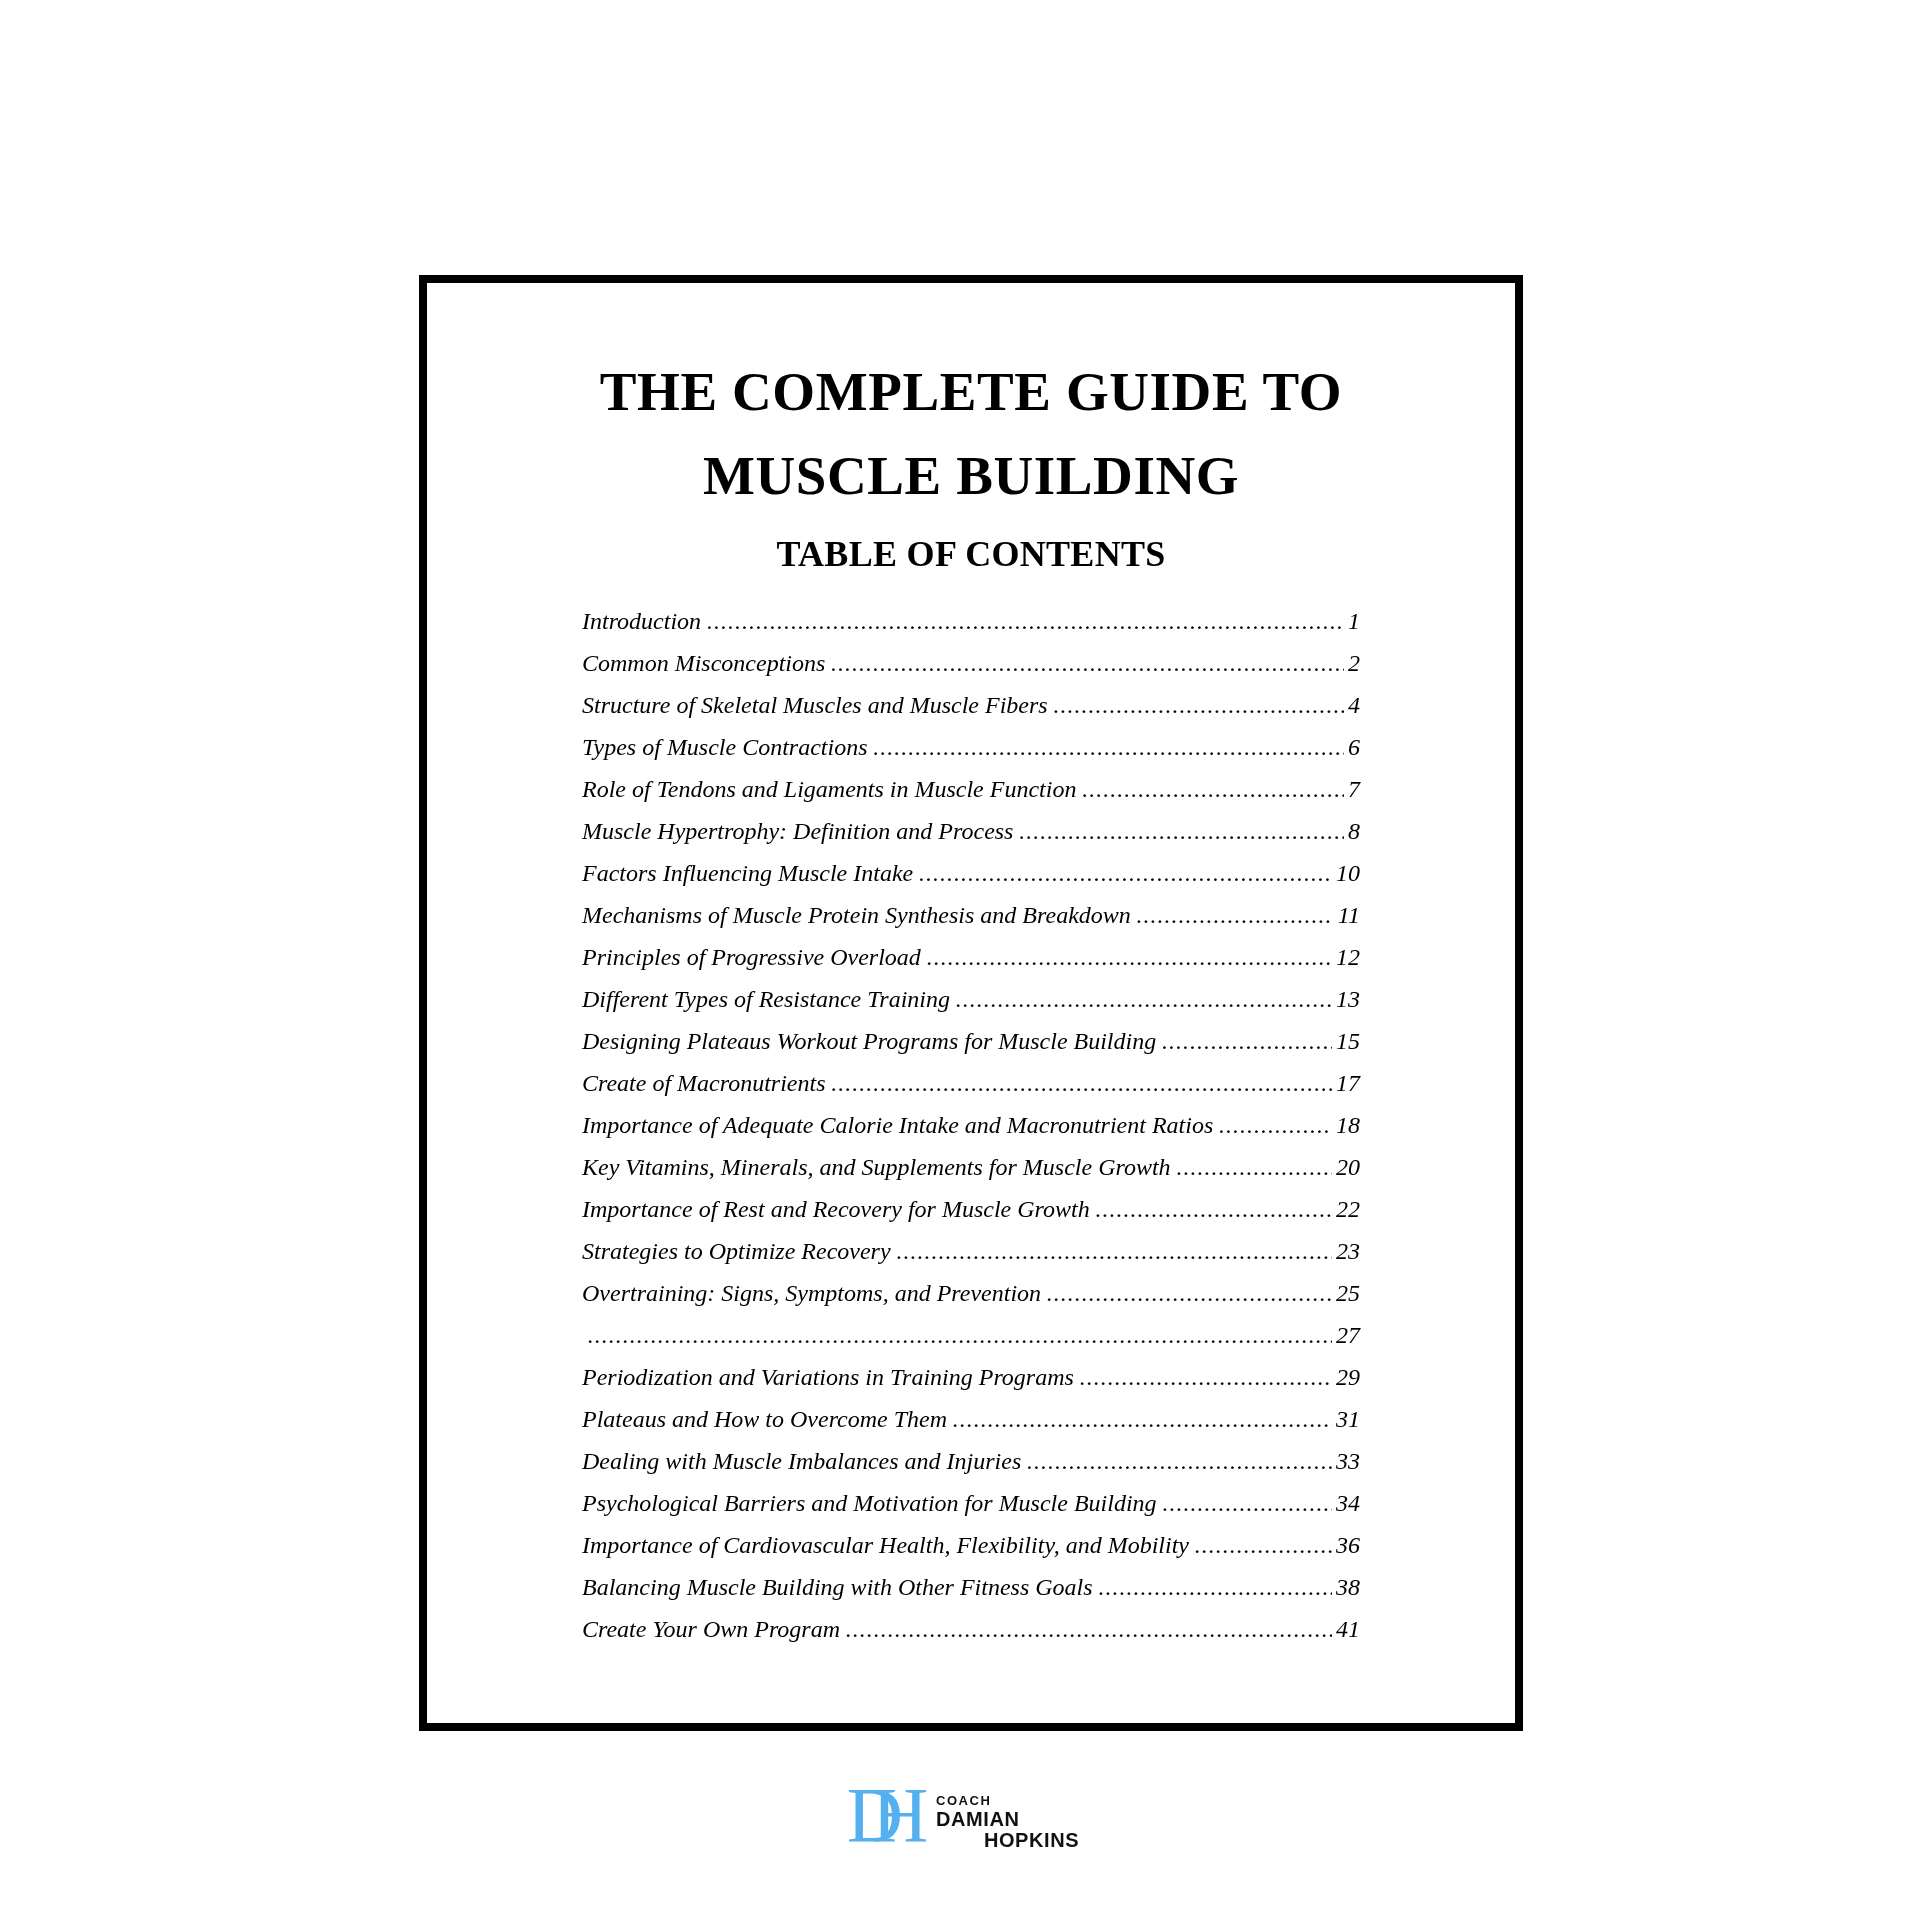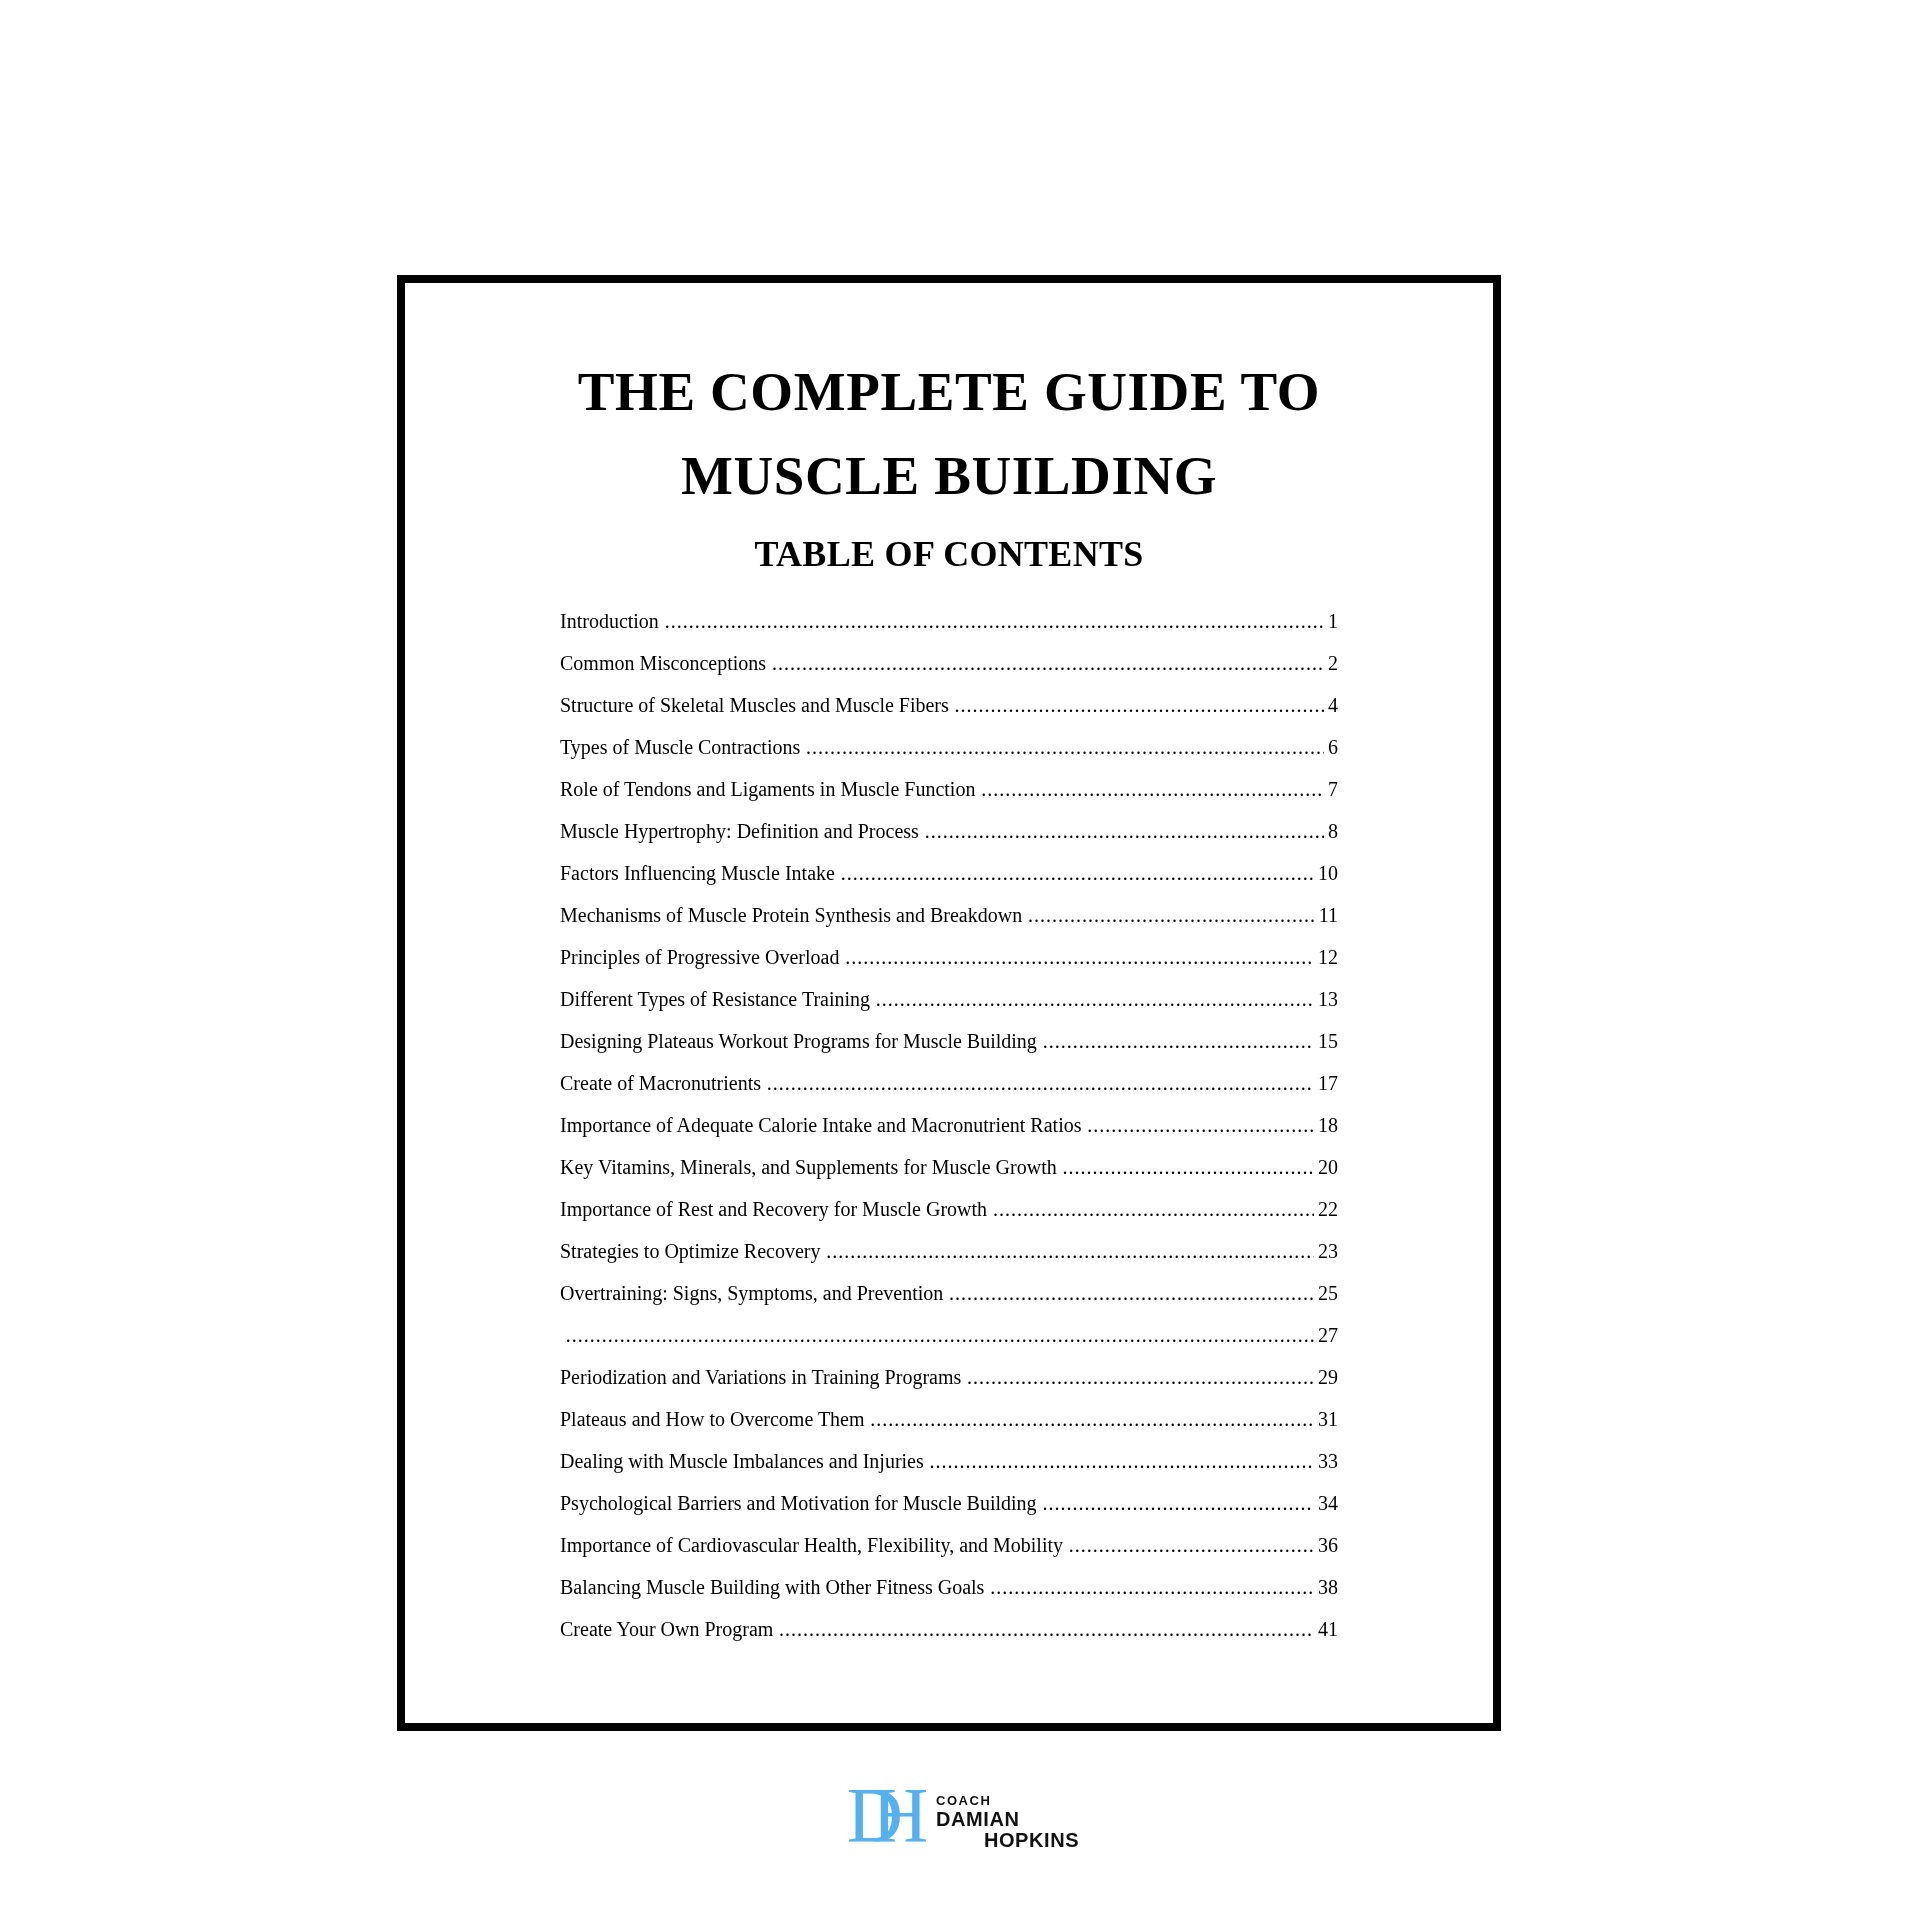--- a/index.html
+++ b/index.html
@@ -9,21 +9,21 @@
     width: 1926px;
     height: 1926px;
     position: relative;
     overflow: hidden;
     font-family: "Liberation Serif", "DejaVu Serif", serif;
     color: #000000;
   }
 
   .frame {
     position: absolute;
-    left: 397px;
+    left: 419px;
     top: 275px;
     width: 1104px;
     height: 1456px;
     box-sizing: border-box;
     border: 8.3px solid #000000;
     background: #ffffff;
   }
 
   .title {
     text-align: center;
@@ -41,21 +41,22 @@
     font-weight: bold;
     font-size: 36px;
     line-height: 31px;
     letter-spacing: 0.3px;
     margin-top: 36px;
   }
 
   .toc {
     width: 778px;
     margin: 30px auto 12px auto;
-    font-size: 20px;
+    font-size: 24px;
+    font-style: italic;
   }
 
   .toc-row {
     display: flex;
     align-items: baseline;
     line-height: 42px;
     height: 42px;
   }
 
   .toc-title {

